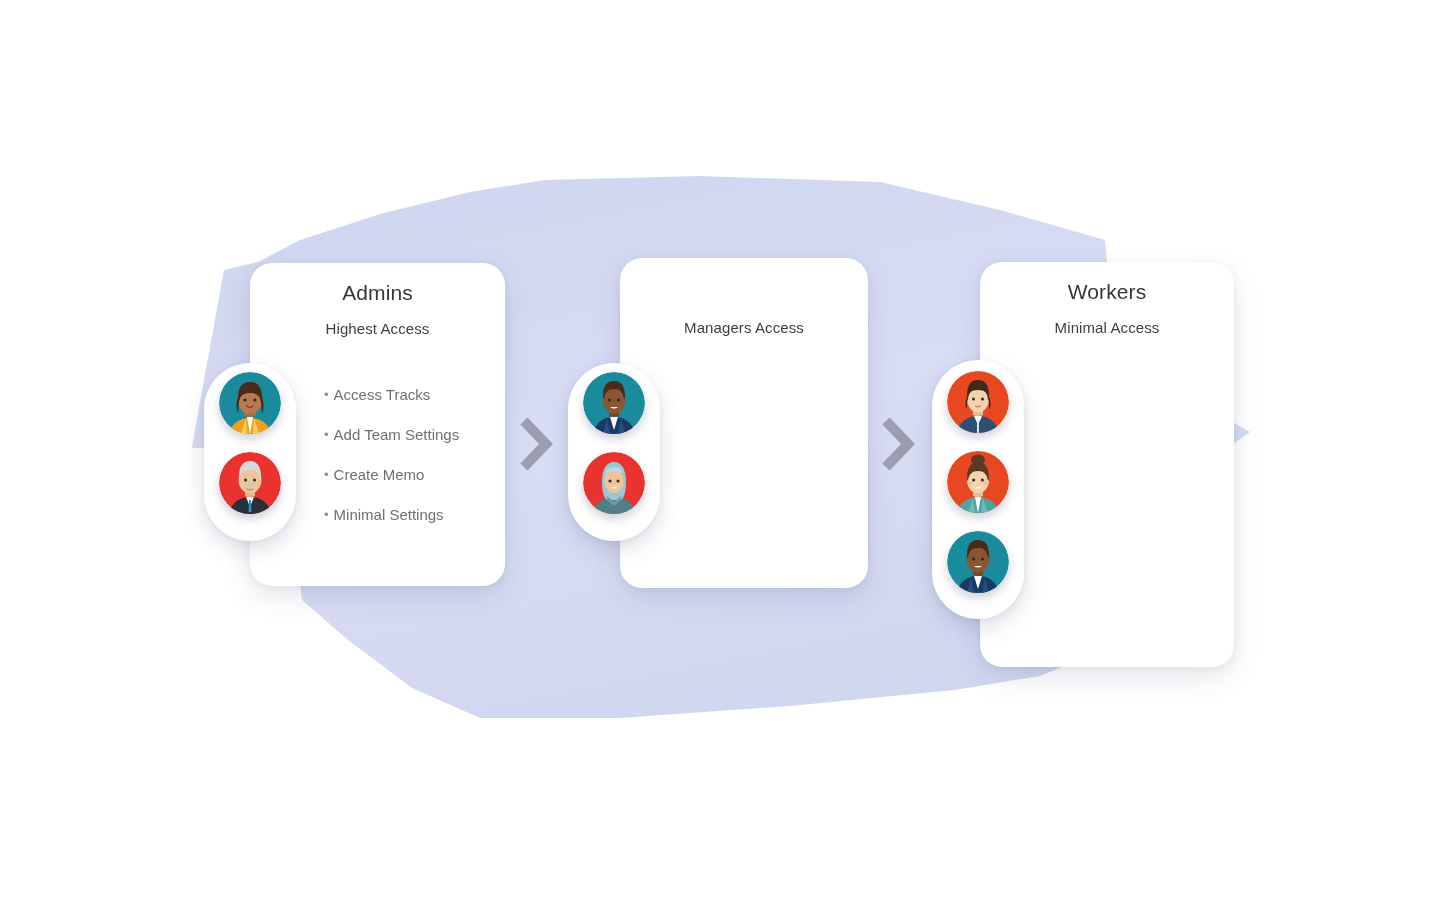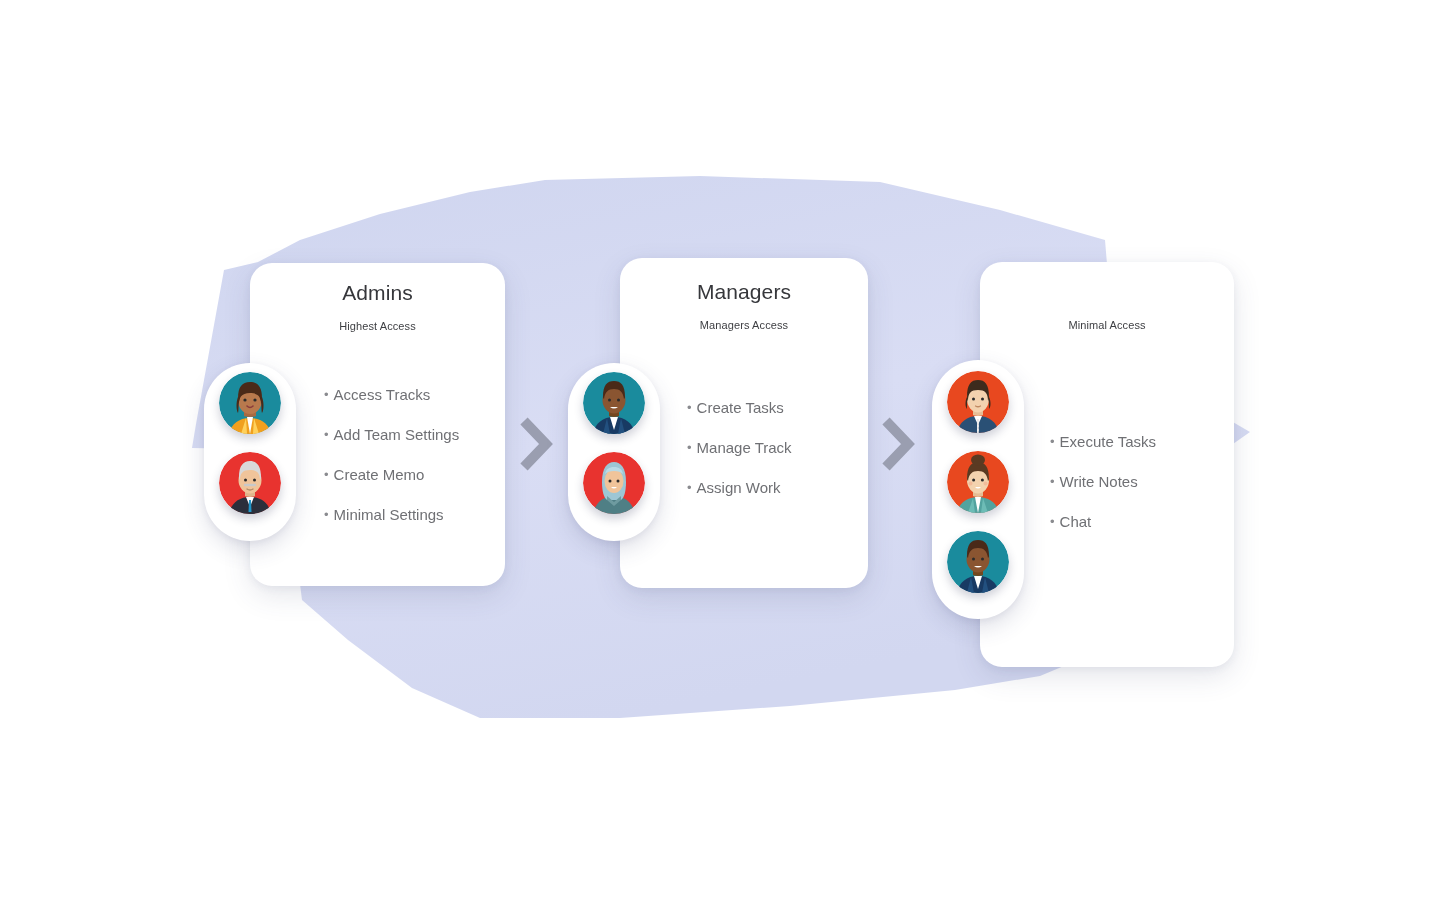--- a/index.html
+++ b/index.html
@@ -47,21 +47,21 @@
     text-align: center;
     font-size: 21px;
     color: #36373b;
     letter-spacing: 0.1px;
   }
   .card-subtitle {
     position: absolute;
     left: 0;
     width: 100%;
     text-align: center;
-    font-size: 11px;
+    font-size: 15px;
     color: #3d3e42;
     letter-spacing: 0.1px;
   }
   .perm-list {
     position: absolute;
     margin: 0;
     padding: 0;
     list-style: none;
   }
   .perm-item {
@@ -180,33 +180,21 @@
     </div>
   </div>
 
   <div class="chevron" style="left:516px; top:415px; width:42px; height:58px;">
     <svg width="42" height="58" viewBox="0 0 42 58">
       <path d="M8 6 L30 29 L8 52" stroke="#9a9eb0" stroke-width="10" fill="none" stroke-linejoin="miter" stroke-linecap="butt"></path>
     </svg>
   </div>
 
   <div class="card" style="left:620px; top:258px; width:248px; height:330px;">
-    <div class="card-title" style="top:22px;">Managers</div>
     <div class="card-subtitle" style="top:61px;">Managers Access</div>
-    <ul class="perm-list" style="left:67px; top:142px;">
-      <li class="perm-item" style="margin-bottom:25px;">
-        <span class="dot">•</span><span>Create Tasks</span>
-      </li>
-      <li class="perm-item" style="margin-bottom:25px;">
-        <span class="dot">•</span><span>Manage Track</span>
-      </li>
-      <li class="perm-item">
-        <span class="dot">•</span><span>Assign Work</span>
-      </li>
-    </ul>
   </div>
 
   <div class="avatar-pill" style="left:568px; top:363px; width:92px; height:178px; padding-top:9px; gap:18px;">
     <div class="avatar" style="width:62px;height:62px;">
       <svg width="62" height="62" viewBox="0 0 62 62">
         <circle cx="31" cy="31" r="31" fill="#1a8b9d"></circle>
         <path d="M31 45 C20 45 12 51 10 62 L52 62 C50 51 42 45 31 45 Z" fill="#183a63"></path>
         <path d="M27 45 L31 58 L35 45 Z" fill="#ffffff"></path>
         <path d="M24 46 L20 62 L27 62 Z" fill="#22507f"></path>
         <path d="M38 46 L42 62 L35 62 Z" fill="#22507f"></path>
@@ -233,32 +221,22 @@
     </div>
   </div>
 
   <div class="chevron" style="left:878px; top:415px; width:42px; height:58px;">
     <svg width="42" height="58" viewBox="0 0 42 58">
       <path d="M8 6 L30 29 L8 52" stroke="#9a9eb0" stroke-width="10" fill="none" stroke-linejoin="miter" stroke-linecap="butt"></path>
     </svg>
   </div>
 
   <div class="card" style="left:980px; top:262px; width:254px; height:405px;">
+    <div class="card-title" style="top:18px;">Workers</div>
     <div class="card-subtitle" style="top:57px;text-align:center;">Minimal Access</div>
-    <ul class="perm-list" style="left:70px; top:172px;">
-      <li class="perm-item" style="margin-bottom:25px;">
-        <span class="dot">•</span><span>Execute Tasks</span>
-      </li>
-      <li class="perm-item" style="margin-bottom:25px;">
-        <span class="dot">•</span><span>Write Notes</span>
-      </li>
-      <li class="perm-item">
-        <span class="dot">•</span><span>Chat</span>
-      </li>
-    </ul>
   </div>
 
   <div class="avatar-pill" style="left:932px; top:360px; width:92px; height:259px; padding-top:11px; gap:18px;">
     <div class="avatar" style="width:62px;height:62px;">
       <svg width="62" height="62" viewBox="0 0 62 62">
         <circle cx="31" cy="31" r="31" fill="#e8481f"></circle>
         <path d="M31 45 C20 45 12 51 10 62 L52 62 C50 51 42 45 31 45 Z" fill="#2a5075"></path>
         <path d="M27 45 L31 54 L35 45 Z" fill="#ffffff"></path>
         <rect x="30" y="48" width="1.8" height="14" fill="#e8e8e8"></rect>
         <circle cx="30.9" cy="51" r="0.9" fill="#f2f2f2"></circle>

